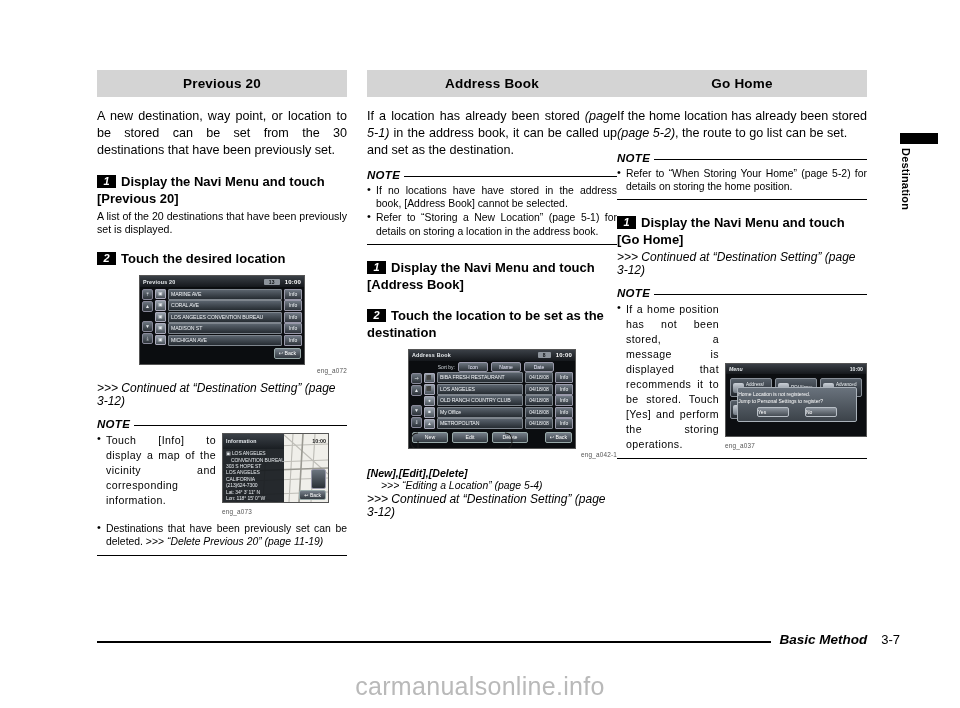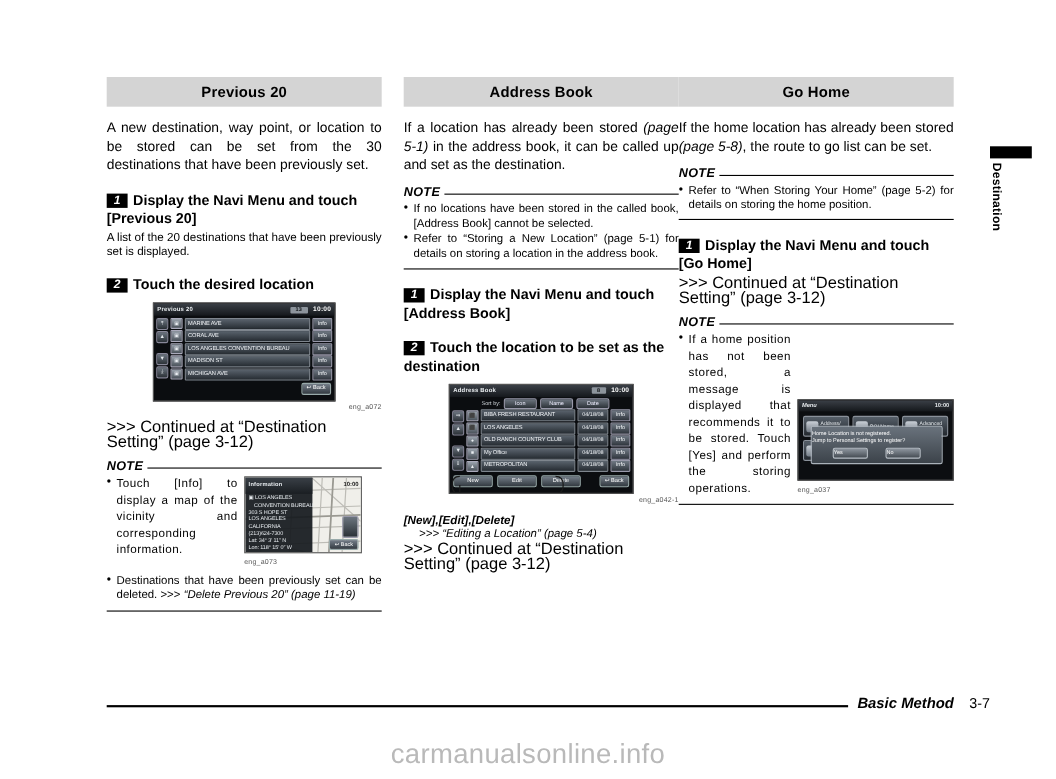--- a/index.html
+++ b/index.html
@@ -126,21 +126,22 @@
     top: -1px;
     font-size: 11px;
   }
   .note-bottom-rule {
     height: 1px;
     background: #000;
     margin-top: 6px;
   }
 
   .contd {
-    font-size: 15px;
+    font-size: 12px;
+    font-style: italic;
     margin-top: 8px;
     line-height: 13px;
   }
 
   .capt {
     font-size: 6.4px;
     color: #555;
     text-align: right;
     margin-top: 2px;
     letter-spacing: 0.2px;
@@ -648,21 +649,21 @@
     <div class="sec-title">Address Book</div>
 
     <div class="body-text just"><span>If a location has already been stored </span><span class="ital">(page 5-1)</span><span> in the address book, it can be called up and set as the destination.</span></div>
 
     <div class="note">
       <div class="note-head">
         <span class="lbl">NOTE</span>
         <span class="rule"></span>
       </div>
       <ul>
-        <li>If no locations have been stored in the called book, [Address Book] cannot be selected.</li>
+        <li>If no locations have have stored in the address book, [Address Book] cannot be selected.</li>
         <li>Refer to “Storing a New Location” (page 5-1) for details on storing a location in the address book.</li>
       </ul>
       <div class="note-bottom-rule"></div>
     </div>
 
     <div class="step">
       <span class="stepnum">1</span><span>Display the Navi Menu and touch [Address Book]</span>
     </div>
 
     <div class="step">
@@ -742,21 +743,21 @@
       <div class="callout-sub">&gt;&gt;&gt; “Editing a Location” (page 5-4)</div>
     </div>
 
     <div class="contd" style="margin-top:2px;">&gt;&gt;&gt; Continued at “Destination Setting” (page 3-12)</div>
   </div>
 
   <div class="col col3">
 
     <div class="sec-title">Go Home</div>
 
-    <div class="body-text just"><span>If the home location has already been stored </span><span class="ital">(page 5-8)</span><span>, the route to go list can be set.</span></div>
+    <div class="body-text just"><span>If the home location has already been stored </span><span class="ital">(page 5-2)</span><span>, the route to go list can be set.</span></div>
 
     <div class="note">
       <div class="note-head">
         <span class="lbl">NOTE</span>
         <span class="rule"></span>
       </div>
       <ul>
         <li>Refer to “When Storing Your Home” (page 5-2) for details on storing the home position.</li>
       </ul>
       <div class="note-bottom-rule"></div>

